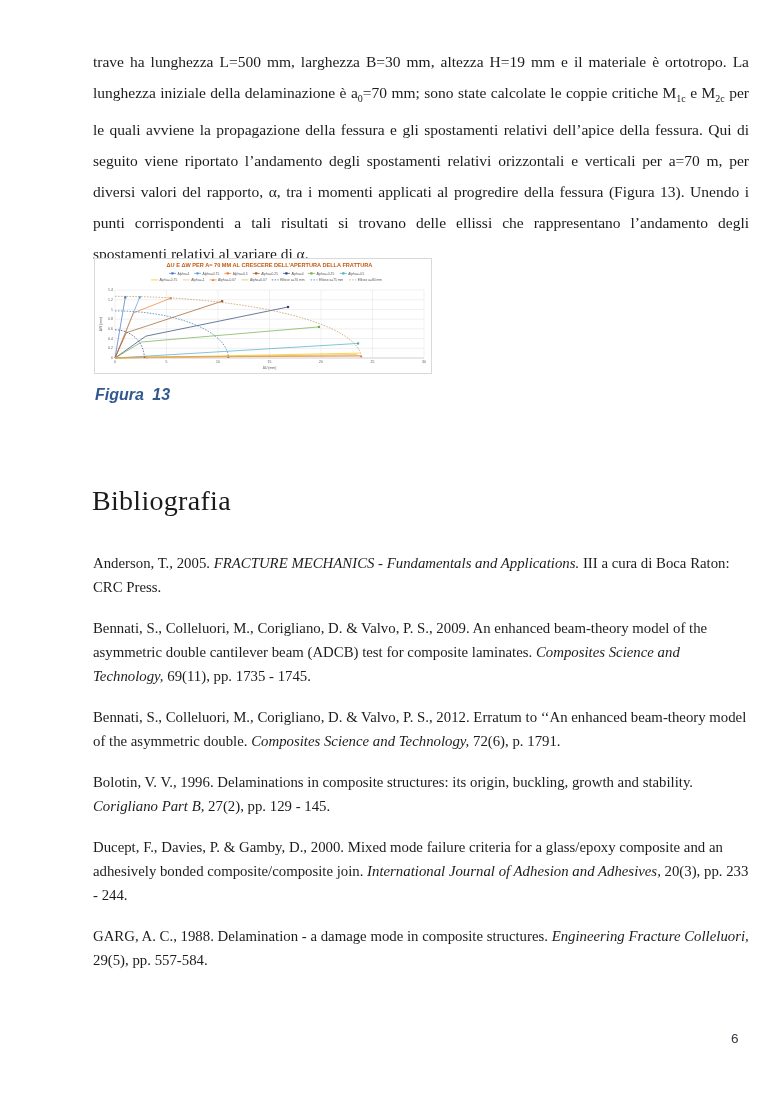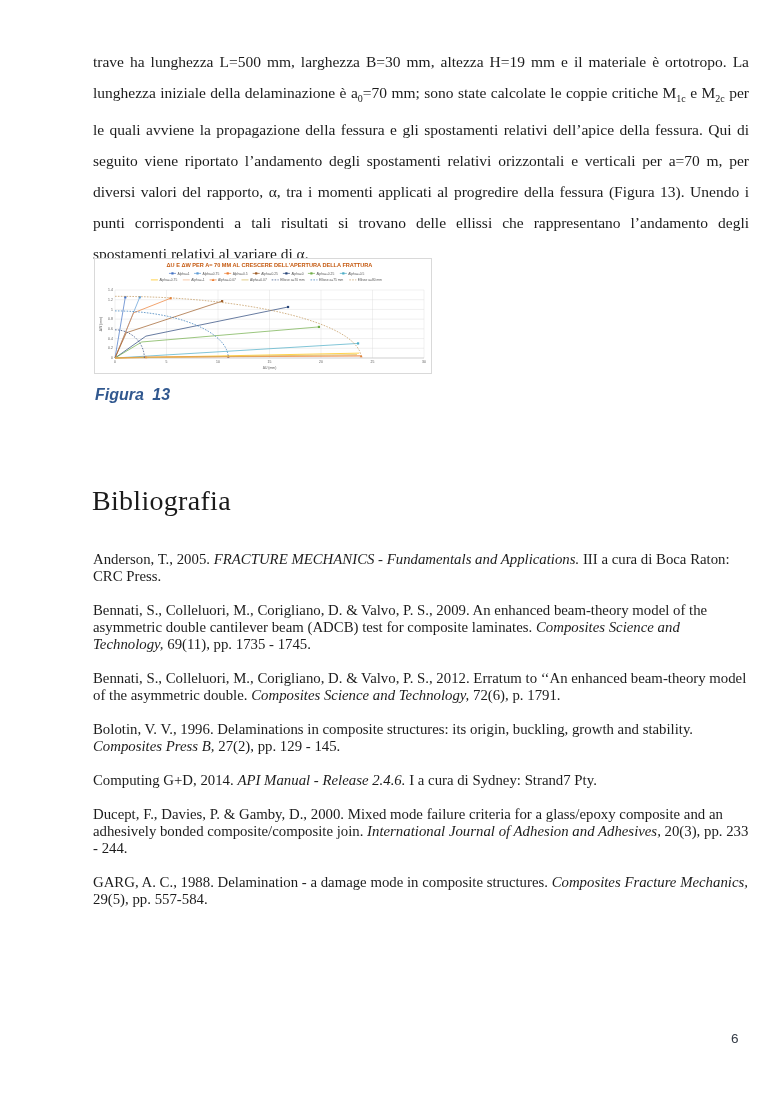--- a/index.html
+++ b/index.html
@@ -23,21 +23,21 @@
     font-family:"Liberation Sans", sans-serif; font-style:italic; font-weight:700;
     font-size:16px; color:#31588F; word-spacing:4px;
   }
   .bib-heading {
     position:absolute; left:63px; top:485px;
     font-family:"Liberation Serif", serif; font-weight:400;
     font-size:28px; color:#1a1a1a; letter-spacing:0.3px;text-align:right;
   }
   .bib-list {
     position:absolute; left:64px; top:551px; width:660px;
-    font-size:14.8px; line-height:17px; color:#1c1c1c;
+    font-size:14.8px; line-height:24px; color:#1c1c1c;
   }
   .bib-entry { margin-bottom:17px; }
   .page-number {
     position:absolute; left:702px; top:1031px;
     font-family:"Liberation Sans", sans-serif; font-size:13.5px; color:#333a45;
   }
   .chart-svg text { font-family:"Liberation Sans", sans-serif; }
 </style>
 </head>
 <body>
@@ -146,21 +146,20 @@
   </div>
 
   <div class="figure-caption">Figura 13</div>
 
   <h1 class="bib-heading">Bibliografia</h1>
 
   <div class="bib-list">
       <div class="bib-entry"><span>Anderson, T., 2005. </span><span class="it">FRACTURE MECHANICS - Fundamentals and Applications.</span><span> III a cura di Boca Raton: CRC Press.</span></div>
       <div class="bib-entry"><span>Bennati, S., Colleluori, M., Corigliano, D. &amp; Valvo, P. S., 2009. An enhanced beam-theory model of the asymmetric double cantilever beam (ADCB) test for composite laminates. </span><span class="it">Composites Science and Technology,</span><span> 69(11), pp. 1735 - 1745.</span></div>
       <div class="bib-entry"><span>Bennati, S., Colleluori, M., Corigliano, D. &amp; Valvo, P. S., 2012. Erratum to ‘‘An enhanced beam-theory model of the asymmetric double. </span><span class="it">Composites Science and Technology,</span><span> 72(6), p. 1791.</span></div>
-      <div class="bib-entry"><span>Bolotin, V. V., 1996. Delaminations in composite structures: its origin, buckling, growth and stability. </span><span class="it">Composites Press B,</span><span> 27(2), pp. 129 - 145.</span></div>
-      <div class="bib-entry"><span>Computing G+D, 2014. </span><span class="it">API Manual - Release 2.4.6.</span><span> I a cura di Sydney: Strand7 Pty.</span></div>
+      <div class="bib-entry"><span>Bolotin, V. V., 1996. Delaminations in composite structures: its origin, buckling, growth and stability. </span><span class="it">Corigliano Part B,</span><span> 27(2), pp. 129 - 145.</span></div>
       <div class="bib-entry"><span>Ducept, F., Davies, P. &amp; Gamby, D., 2000. Mixed mode failure criteria for a glass/epoxy composite and an adhesively bonded composite/composite join. </span><span class="it">International Journal of Adhesion and Adhesives,</span><span> 20(3), pp. 233 - 244.</span></div>
-      <div class="bib-entry"><span>GARG, A. C., 1988. Delamination - a damage mode in composite structures. </span><span class="it">Composites Fracture Mechanics,</span><span> 29(5), pp. 557-584.</span></div>
+      <div class="bib-entry"><span>GARG, A. C., 1988. Delamination - a damage mode in composite structures. </span><span class="it">Engineering Fracture Colleluori,</span><span> 29(5), pp. 557-584.</span></div>
     </div>
 
   <div class="page-number">6</div>
 
 </div>
 
 </body></html>

